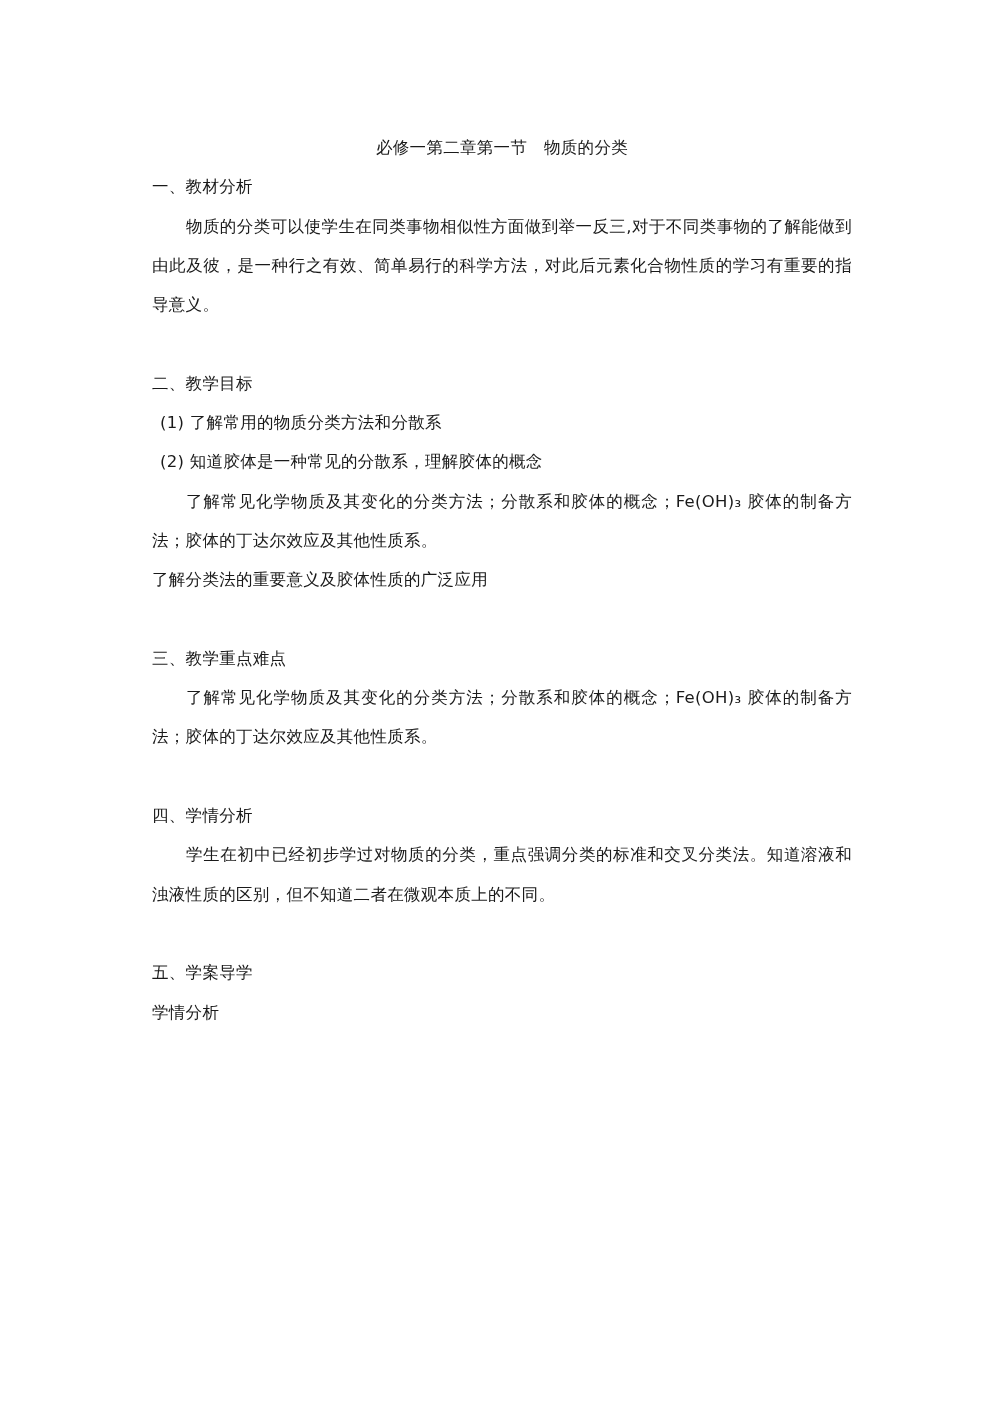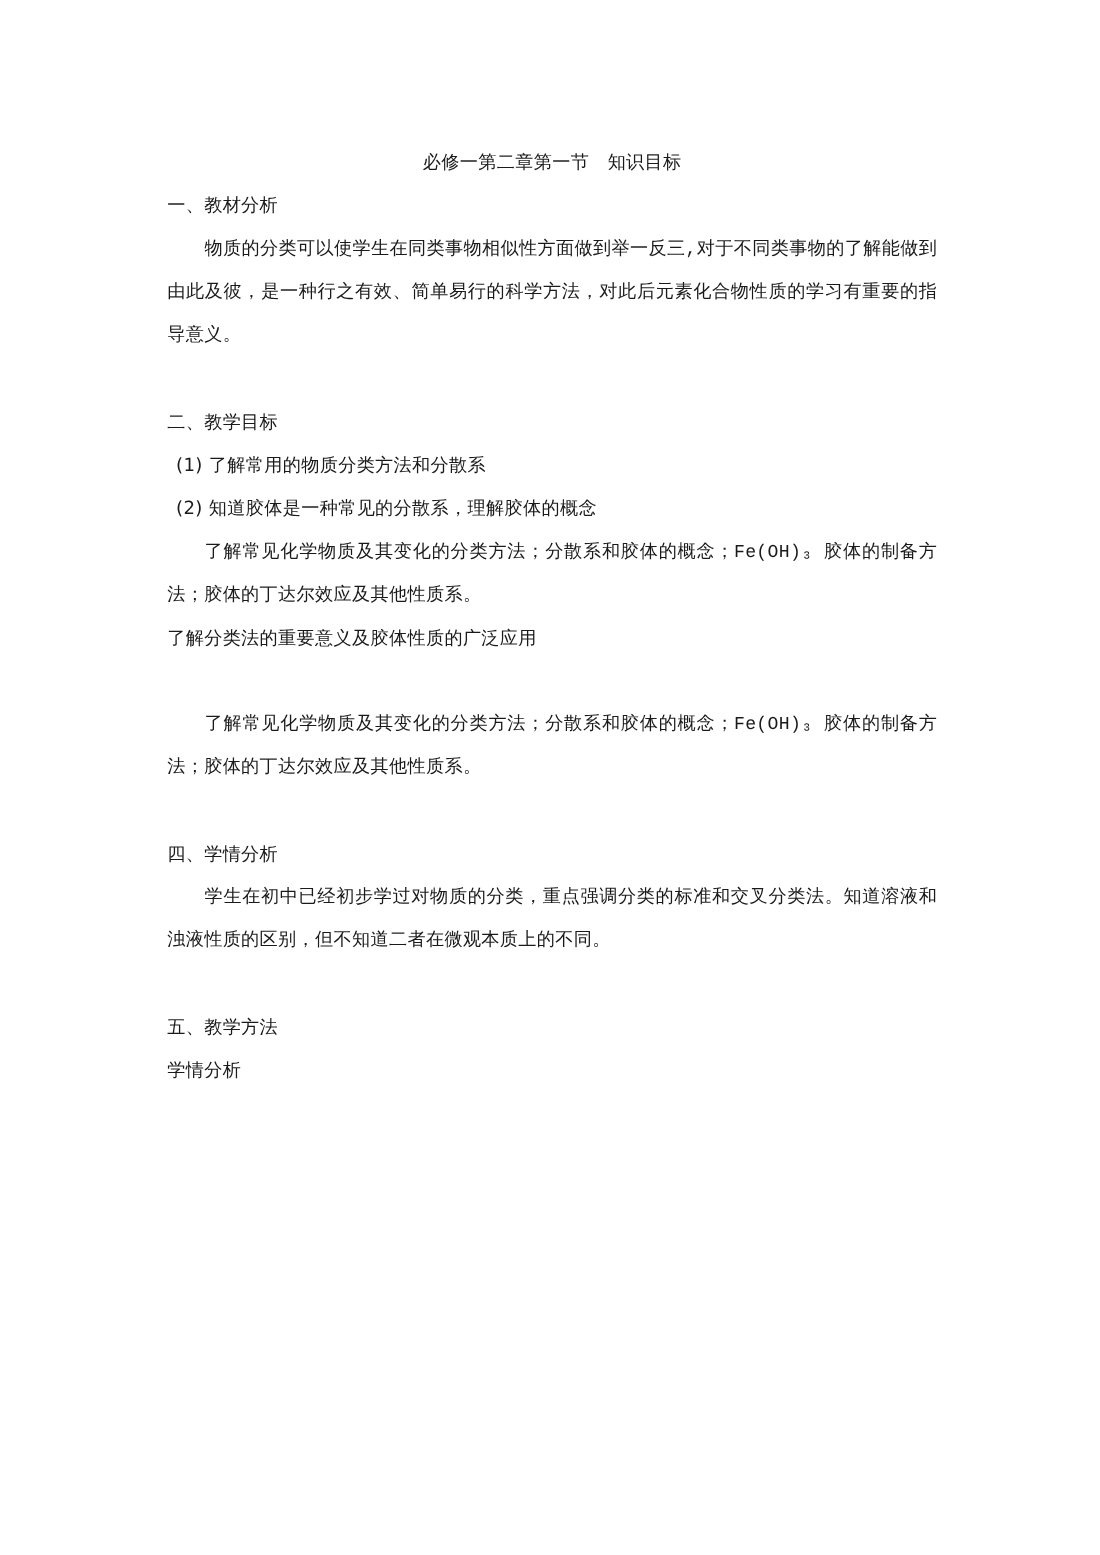--- a/index.html
+++ b/index.html
@@ -3,41 +3,42 @@
 <meta charset="utf-8">
 <style>
   html, body { margin: 0; padding: 0; background: #ffffff; }
   body { width: 1000px; height: 1414px; position: relative; overflow: hidden;
          font-family: "DejaVu Sans", "Liberation Sans", sans-serif; color: #1a1a1a; }
   .page { position: absolute; left: 152px; top: 128px; width: 700px; }
   .line { font-size: 16.5px; line-height: 39.3px; height: 39.3px; white-space: nowrap; letter-spacing: 0.3px; }
   .title { text-align: center; }
   .sub { padding-left: 8px; }
   .blank { height: 39.3px; }
-  .para { font-size: 16.5px; line-height: 39.3px; text-indent: 34px; text-align: justify; letter-spacing: 0.3px; font-family: Liberation Mono, monospace; }
+  .para { font-size: 16.5px; line-height: 39.3px; text-indent: 34px; text-align: justify; letter-spacing: 0.3px; }
 </style>
 </head>
 <body>
 
 <div class="page">
-  <div class="line title">必修一第二章第一节　知识目标</div>
+  <div class="line title">必修一第二章第一节　物质的分类</div>
 
   <div class="line">一、教材分析</div>
   <div class="para">物质的分类可以使学生在同类事物相似性方面做到举一反三,对于不同类事物的了解能做到由此及彼，是一种行之有效、简单易行的科学方法，对此后元素化合物性质的学习有重要的指导意义。</div>
   <div class="blank"></div>
 
   <div class="line">二、教学目标</div>
   <div class="line sub">(1) 了解常用的物质分类方法和分散系</div>
   <div class="line sub">(2) 知道胶体是一种常见的分散系，理解胶体的概念</div>
   <div class="para">了解常见化学物质及其变化的分类方法；分散系和胶体的概念；Fe(OH)₃ 胶体的制备方法；胶体的丁达尔效应及其他性质系。</div>
   <div class="line">了解分类法的重要意义及胶体性质的广泛应用</div>
   <div class="blank"></div>
 
+  <div class="line">三、教学重点难点</div>
   <div class="para">了解常见化学物质及其变化的分类方法；分散系和胶体的概念；Fe(OH)₃ 胶体的制备方法；胶体的丁达尔效应及其他性质系。</div>
   <div class="blank"></div>
 
   <div class="line">四、学情分析</div>
   <div class="para">学生在初中已经初步学过对物质的分类，重点强调分类的标准和交叉分类法。知道溶液和浊液性质的区别，但不知道二者在微观本质上的不同。</div>
   <div class="blank"></div>
 
-  <div class="line">五、教学方法</div>
+  <div class="line">五、学案导学</div>
   <div class="line">学情分析</div>
 </div>
 
 </body></html>

